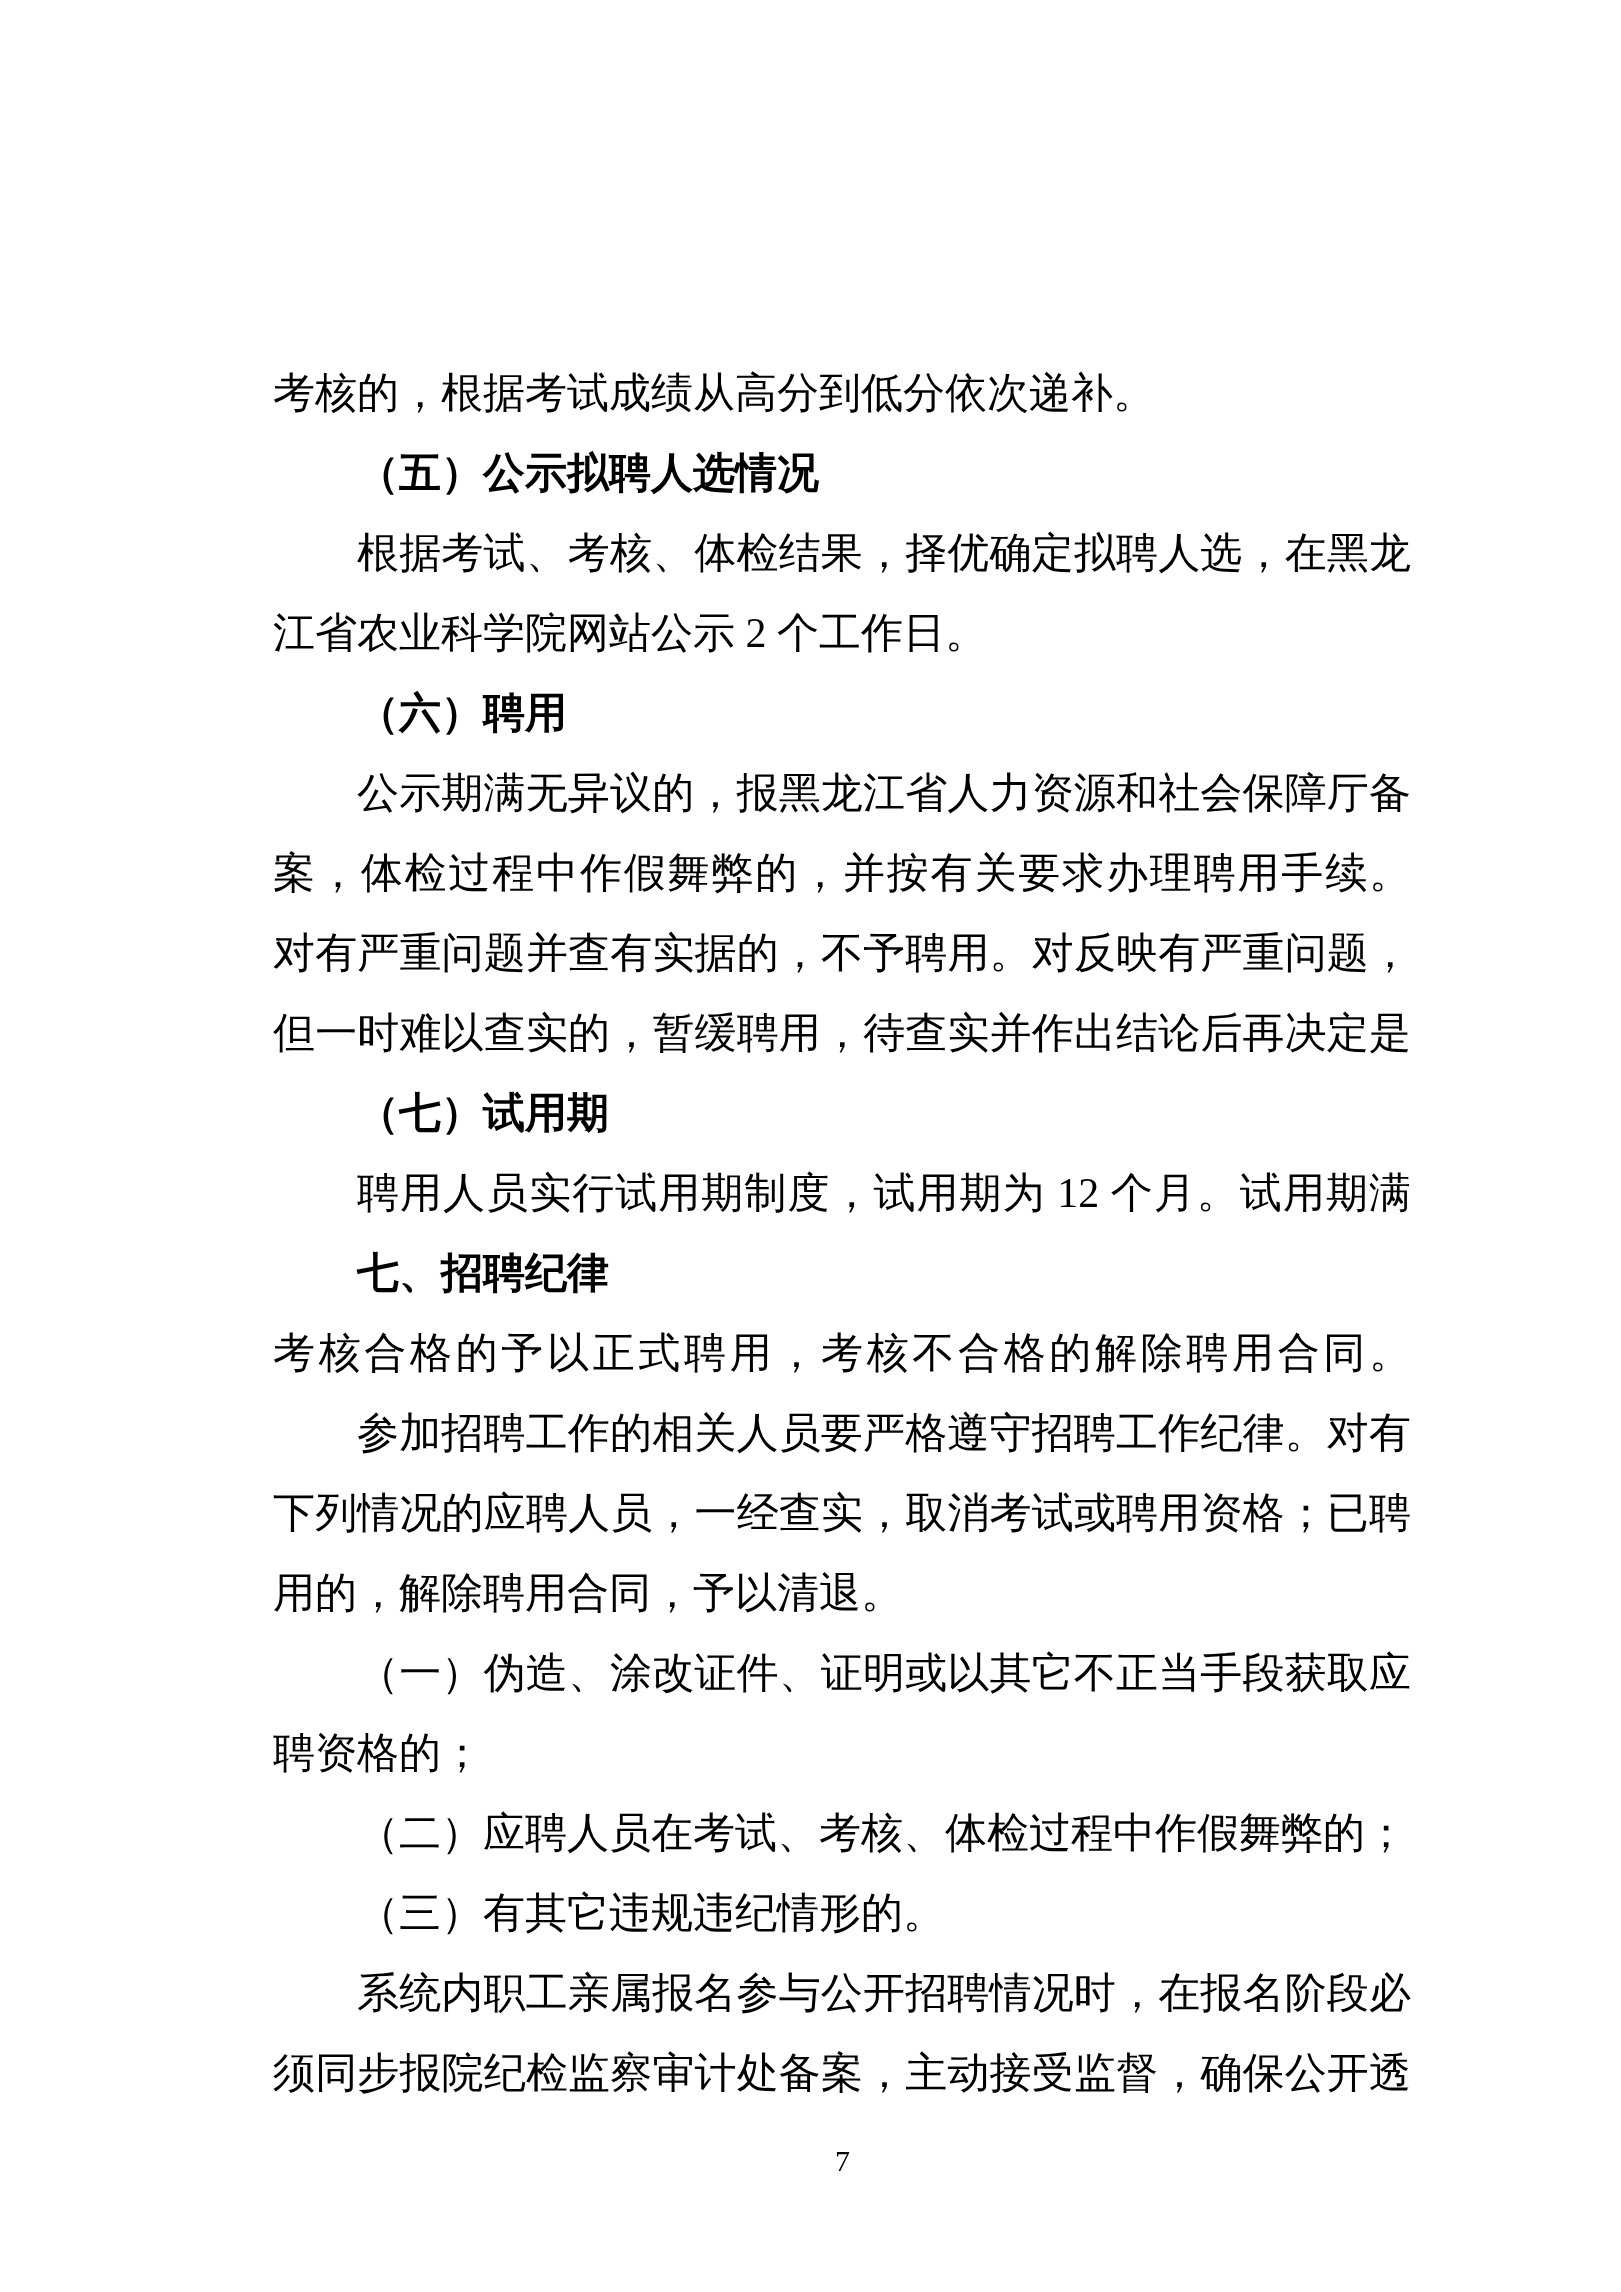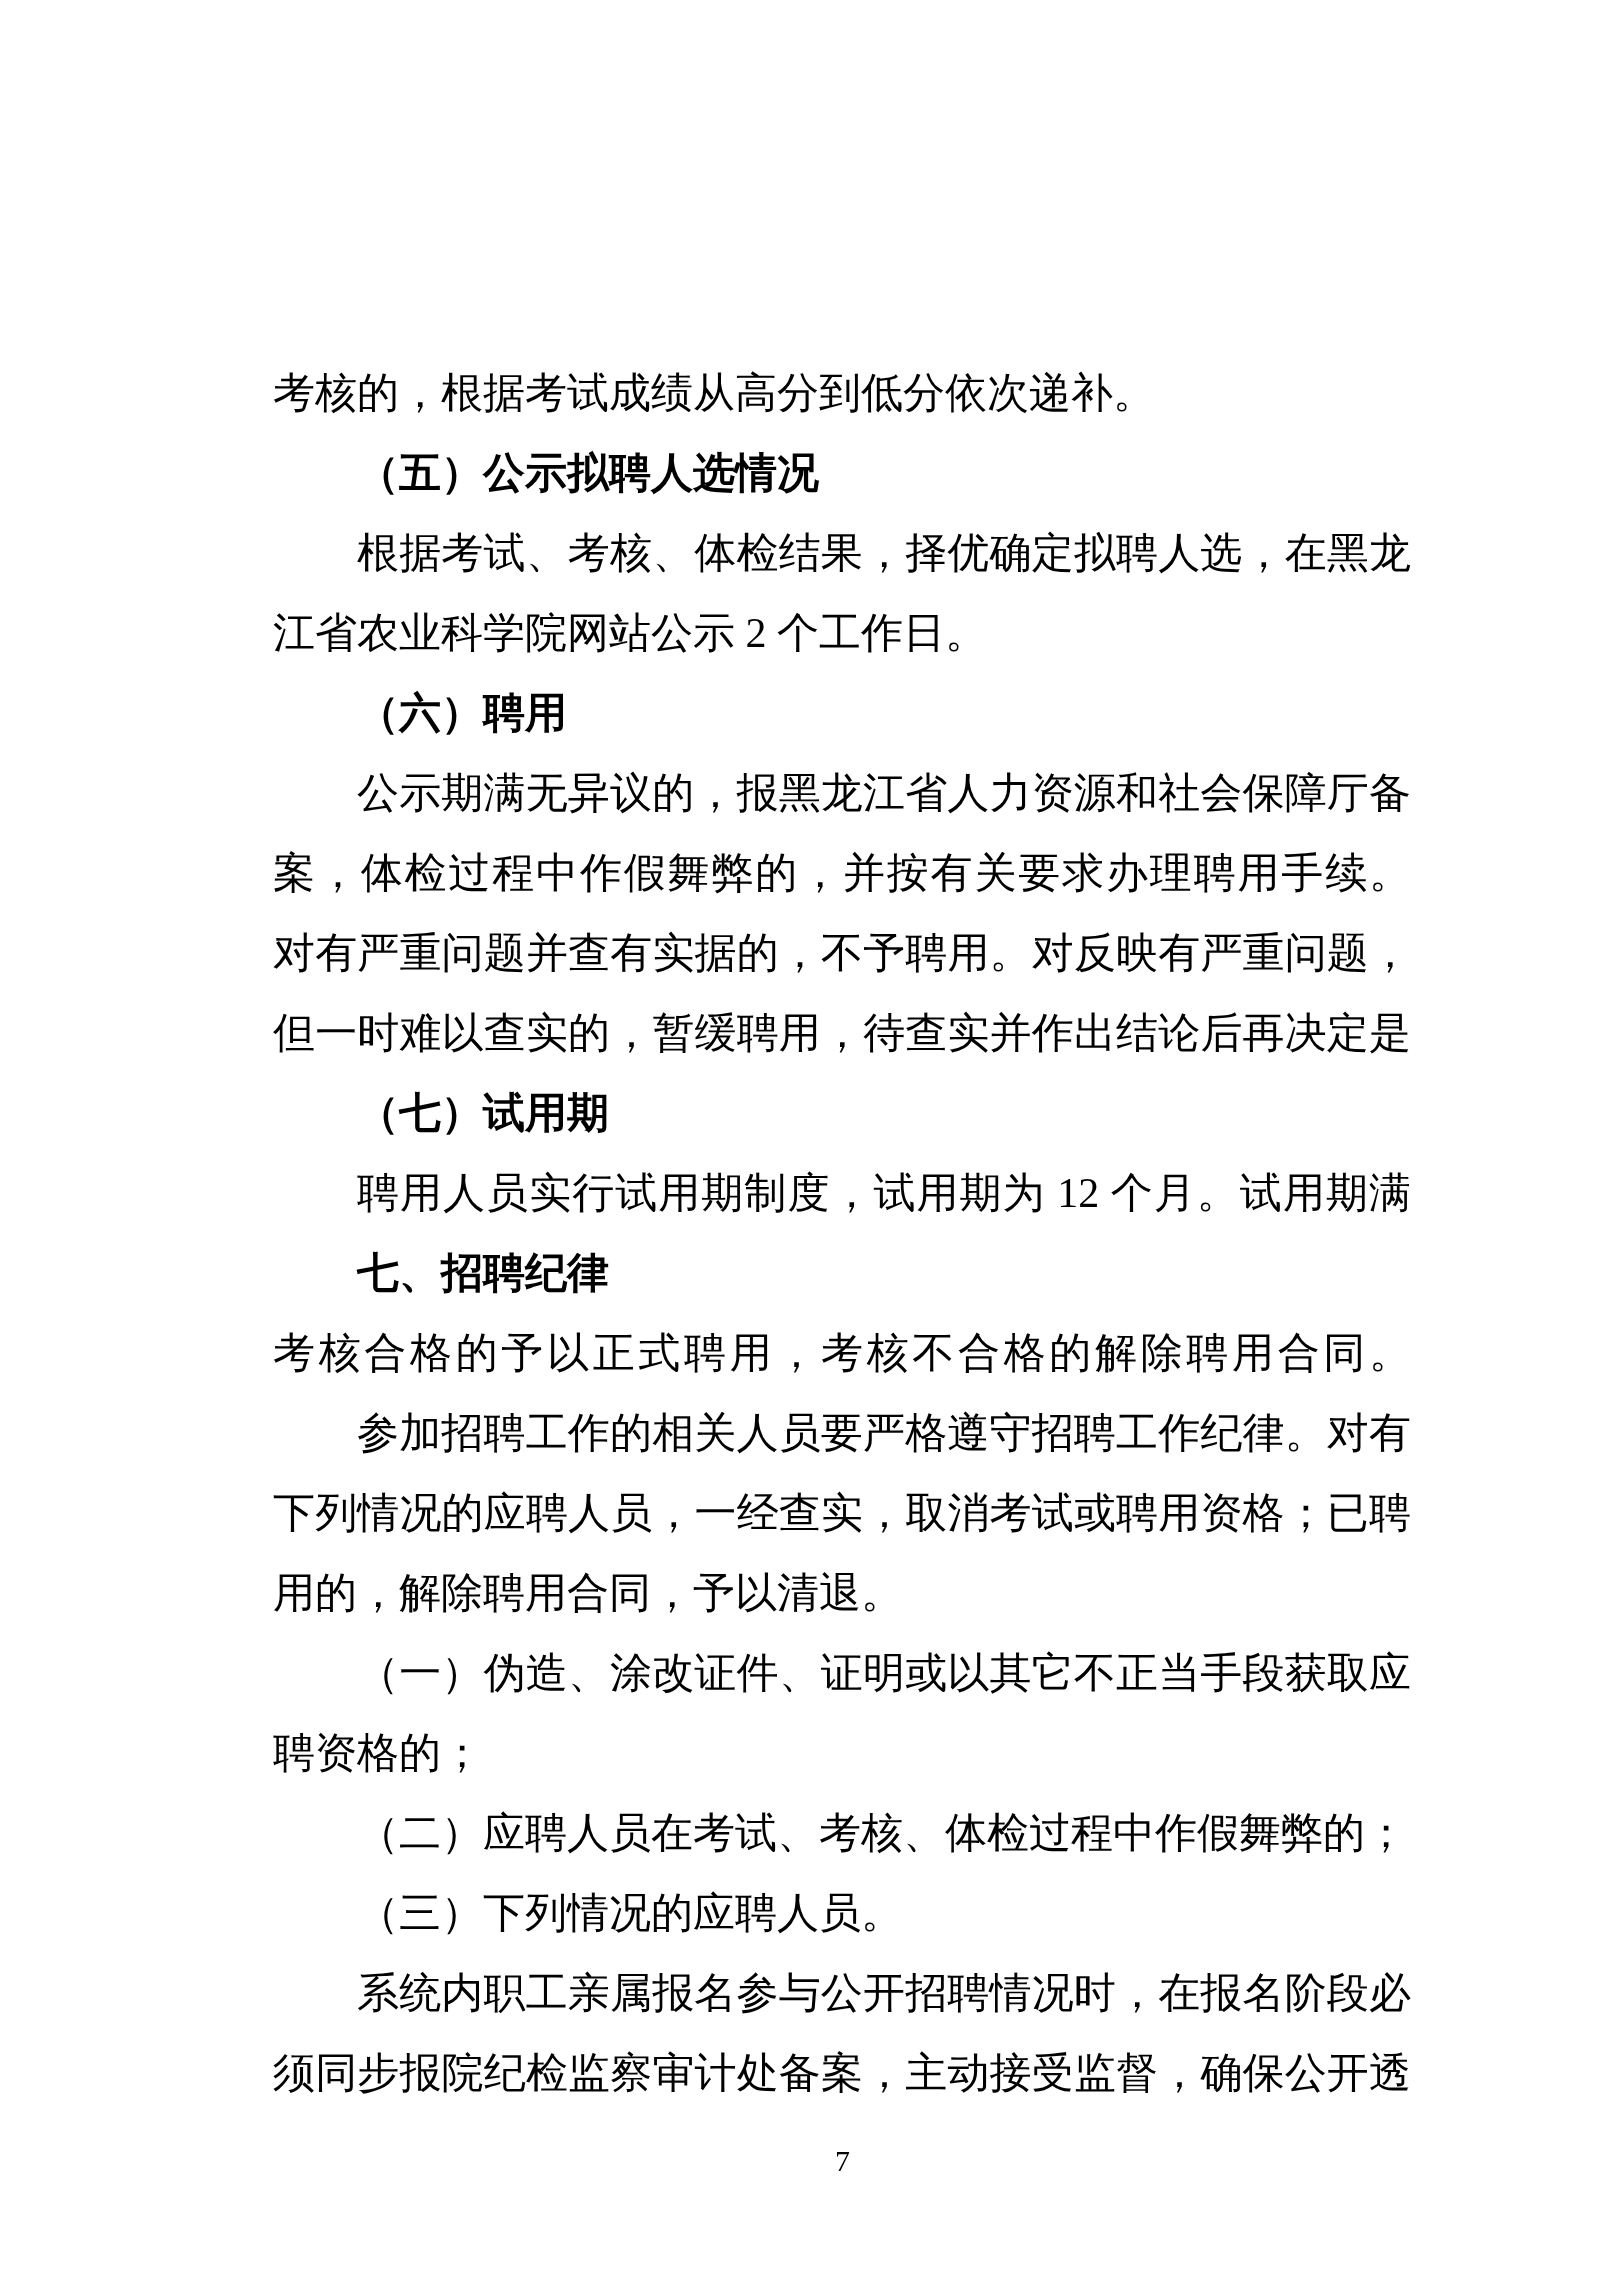--- a/index.html
+++ b/index.html
@@ -66,20 +66,20 @@
     <div class="line h2 indent">（七）试用期</div>
     <div class="line indent jfull">聘用人员实行试用期制度，试用期为 12 个月。试用期满</div>
     <div class="line h1 indent">七、招聘纪律</div>
     <div class="line jfull">考核合格的予以正式聘用，考核不合格的解除聘用合同。</div>
     <div class="line indent jfull">参加招聘工作的相关人员要严格遵守招聘工作纪律。对有</div>
     <div class="line jfull">下列情况的应聘人员，一经查实，取消考试或聘用资格；已聘</div>
     <div class="line">用的，解除聘用合同，予以清退。</div>
     <div class="line indent jfull">（一）伪造、涂改证件、证明或以其它不正当手段获取应</div>
     <div class="line">聘资格的；</div>
     <div class="line indent">（二）应聘人员在考试、考核、体检过程中作假舞弊的；</div>
-    <div class="line indent">（三）下列情况的应聘人员。</div>
+    <div class="line indent">（三）有其它违规违纪情形的。</div>
     <div class="line indent jfull">系统内职工亲属报名参与公开招聘情况时，在报名阶段必</div>
     <div class="line jfull">须同步报院纪检监察审计处备案，主动接受监督，确保公开透</div>
   </div>
 
   <div class="pagenum">7</div>
 </div>
 
 
 </body></html>

